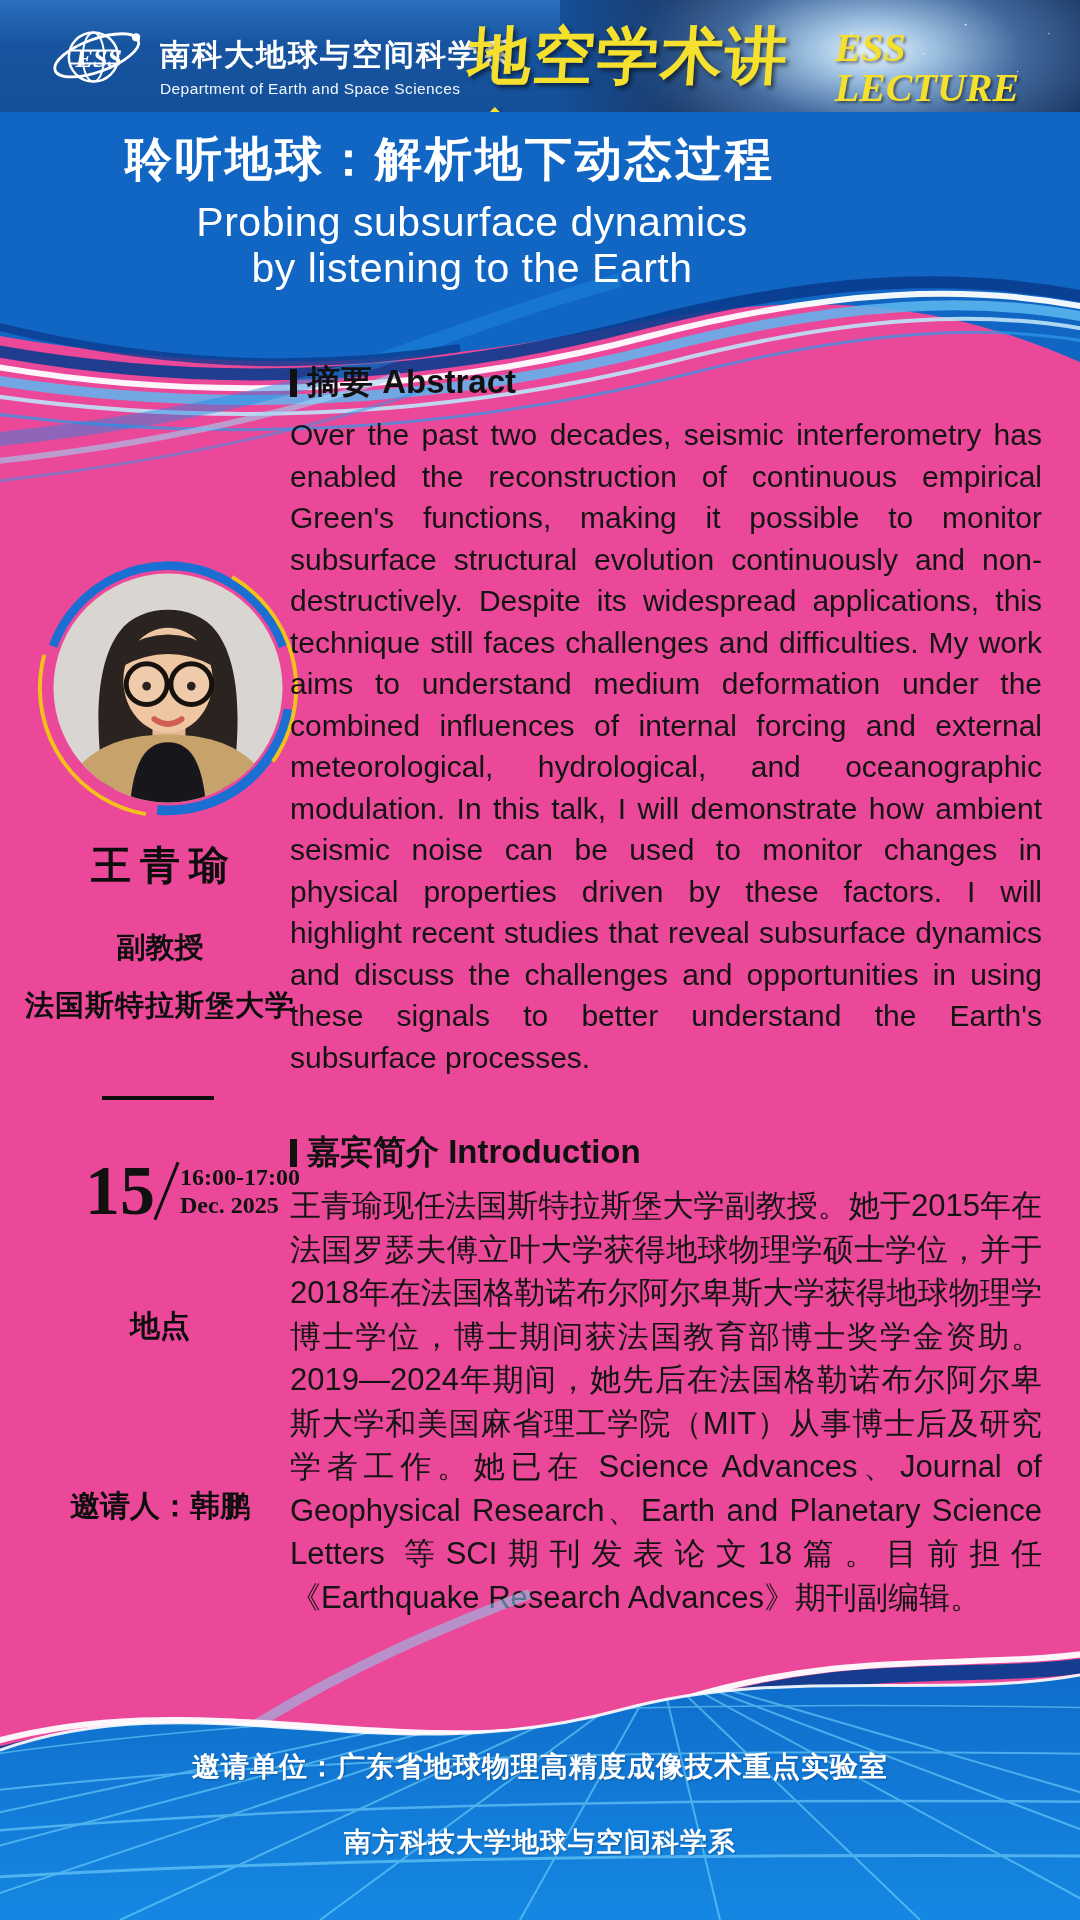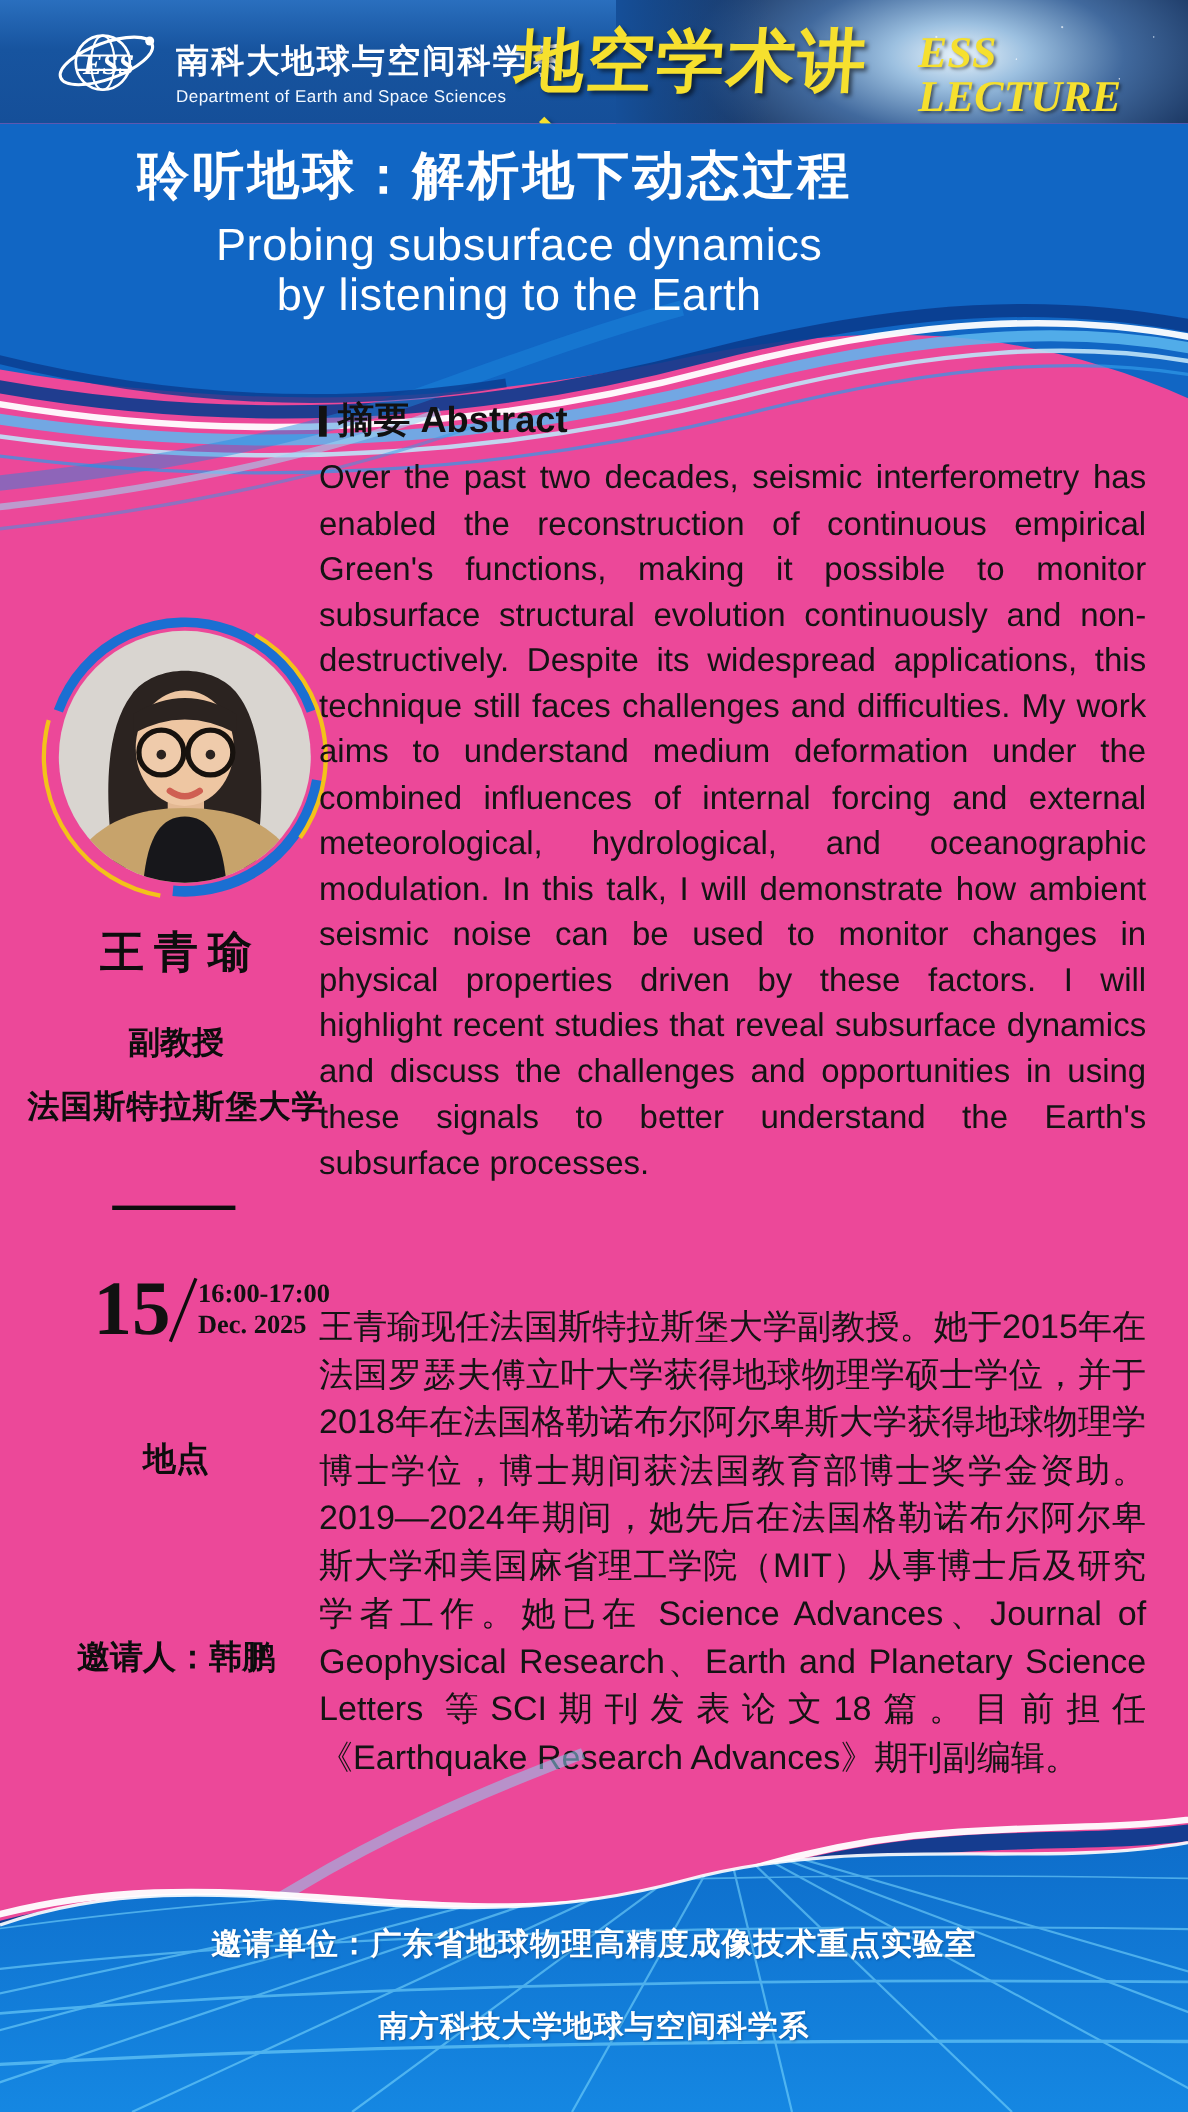--- a/index.html
+++ b/index.html
@@ -171,20 +171,24 @@
 
   <div class="leftcol leftpos loclabel">地点</div>
   <div class="leftcol leftpos inviter">邀请人：韩鹏</div>
 
   <div class="sec-head abs-head">
     <span class="hbar"></span>
     <span class="sec-head-text">摘要 Abstract</span>
   </div>
   <div class="abs-body">Over the past two decades, seismic interferometry has enabled the reconstruction of continuous empirical Green's functions, making it possible to monitor subsurface structural evolution continuously and non-destructively. Despite its widespread applications, this technique still faces challenges and difficulties. My work aims to understand medium deformation under the combined influences of internal forcing and external meteorological, hydrological, and oceanographic modulation. In this talk, I will demonstrate how ambient seismic noise can be used to monitor changes in physical properties driven by these factors. I will highlight recent studies that reveal subsurface dynamics and discuss the challenges and opportunities in using these signals to better understand the Earth's subsurface processes.</div>
 
+  <div class="sec-head intro-head">
+    <span class="hbar"></span>
+    <span class="sec-head-text">嘉宾简介 Introduction</span>
+  </div>
   <div class="intro-body">王青瑜现任法国斯特拉斯堡大学副教授。她于2015年在法国罗瑟夫傅立叶大学获得地球物理学硕士学位，并于2018年在法国格勒诺布尔阿尔卑斯大学获得地球物理学博士学位，博士期间获法国教育部博士奖学金资助。2019—2024年期间，她先后在法国格勒诺布尔阿尔卑斯大学和美国麻省理工学院（MIT）从事博士后及研究学者工作。她已在 Science Advances、Journal of Geophysical Research、Earth and Planetary Science Letters 等SCI期刊发表论文18篇。目前担任《Earthquake Research Advances》期刊副编辑。</div>
 
   <svg class="footer-svg" viewBox="0 0 1080 360">
     <defs>
       <linearGradient id="fgrad" x1="0" y1="0" x2="0" y2="1">
         <stop offset="0%" stop-color="#0e6ecb"></stop>
         <stop offset="100%" stop-color="#1587e2"></stop>
       </linearGradient>
       <clipPath id="fclip">
         <path d="M0,190 C200,120 380,215 620,150 C780,106 940,140 1080,115 L1080,360 L0,360 Z"></path>

